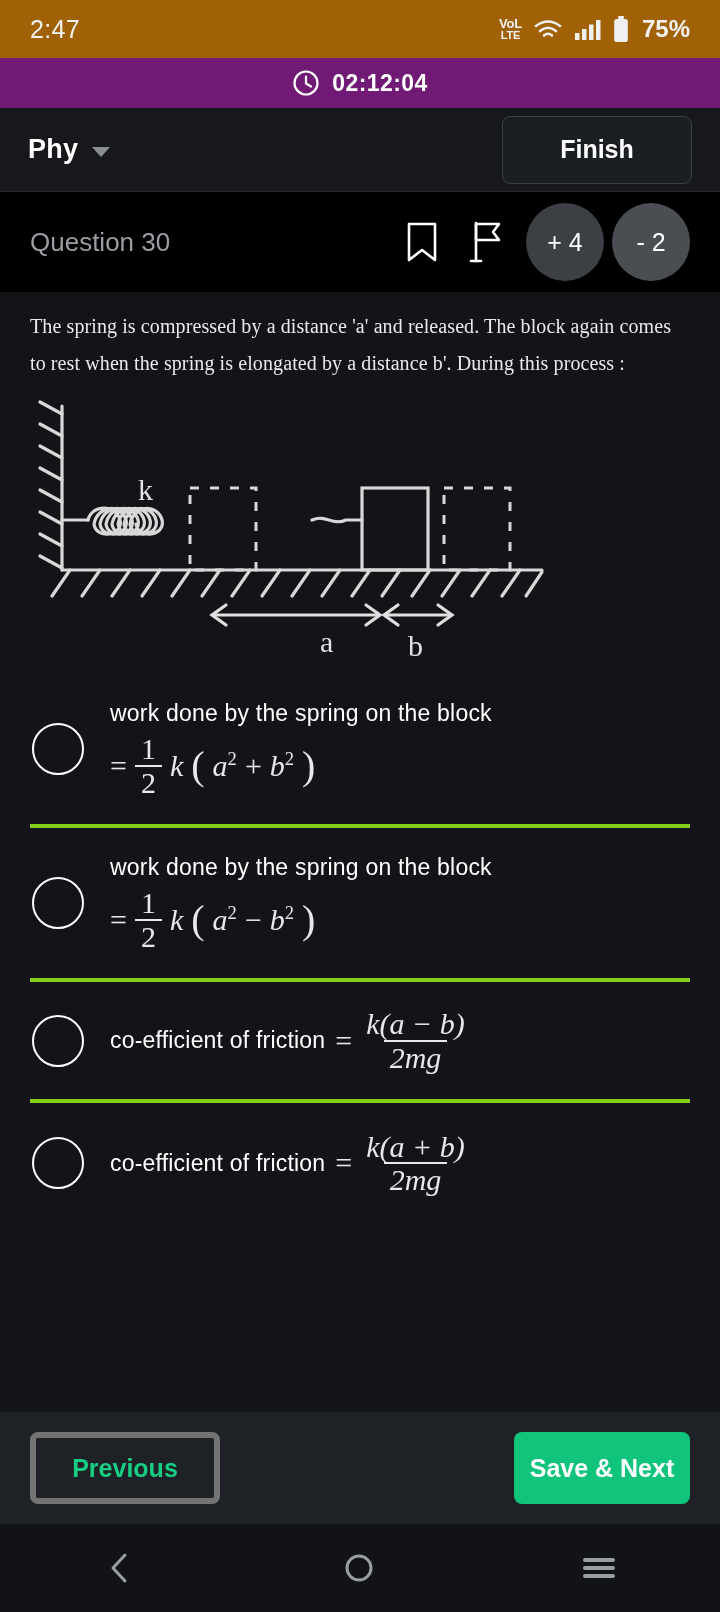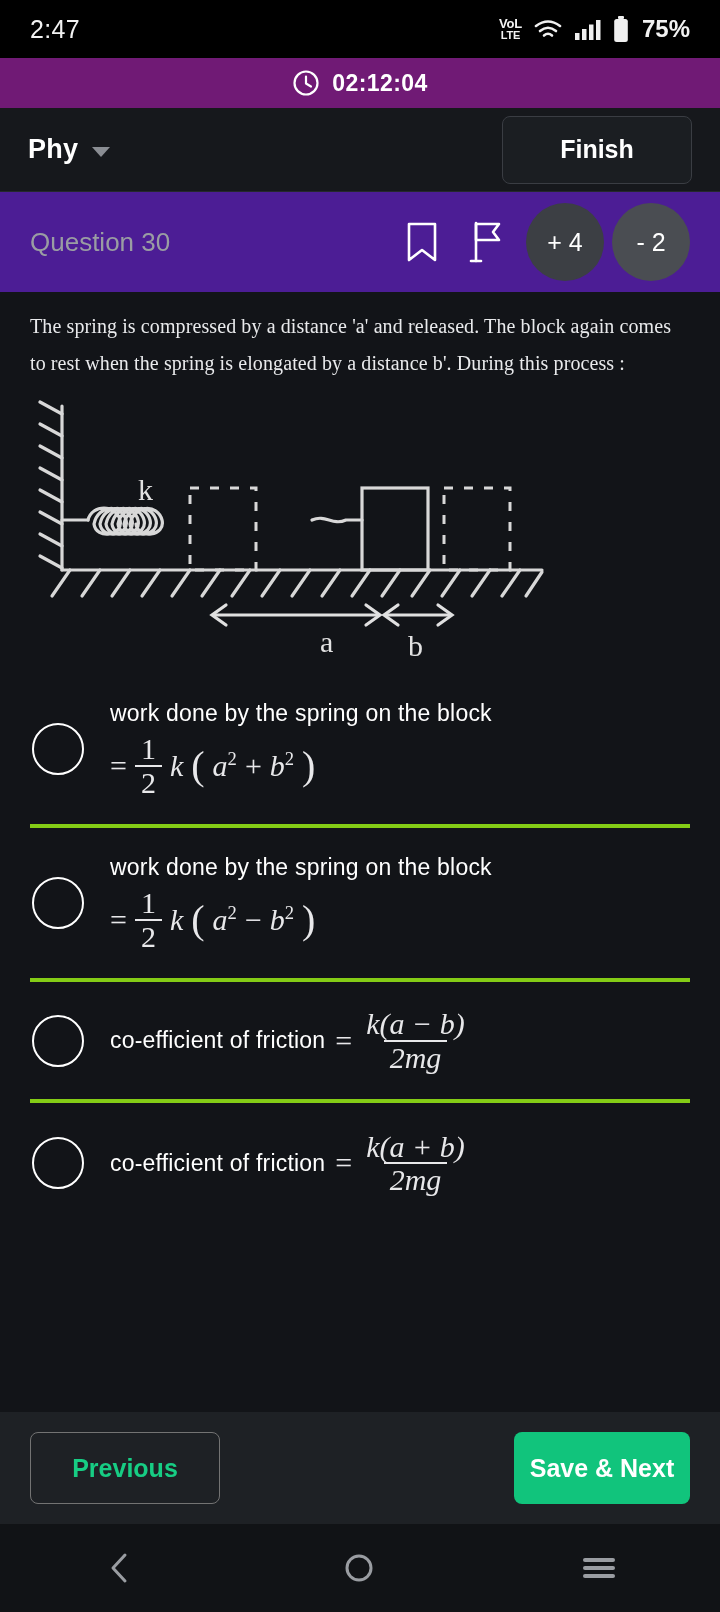--- a/index.html
+++ b/index.html
@@ -6,21 +6,21 @@
   html, body {
     width: 720px; height: 1612px;
     background: #0d0f12;
     font-family: "Liberation Sans", sans-serif;
     overflow: hidden;
   }
   .screen { width: 720px; height: 1612px; display: flex; flex-direction: column; background: #121418; }
 
   
   .statusbar {
-    height: 58px; background: #000000; color: #f2f2f2;
+    height: 58px; background: #a16207; color: #f2f2f2;
     display: flex; align-items: center; justify-content: space-between;
     padding: 0 30px; flex: 0 0 58px;
   }
   .status-time { font-size: 25px; font-weight: 400; letter-spacing: .3px; }
   .status-right { display: flex; align-items: center; gap: 11px; }
   .volte { display: flex; flex-direction: column; align-items: center; line-height: 1;
            font-size: 10px; font-weight: 700; letter-spacing: -.2px; }
   .volte .v1 { font-size: 13px; }
   .volte .v2 { font-size: 11px; }
   .batt-pct { font-size: 24px; font-weight: 700; margin-left: 2px; }
@@ -45,21 +45,21 @@
   .finish-btn {
     width: 190px; height: 68px; border: 1px solid #3a3d43; border-radius: 8px;
     background: #1b1e22; color: #ffffff; font-size: 25px; font-weight: 700;
     display: flex; align-items: center; justify-content: center;
     font-family: "Liberation Sans", sans-serif;
   }
 
   
   .qmeta {
     height: 100px; flex: 0 0 100px; display: flex; align-items: center;
-    padding: 0 30px; gap: 0; background: #4c1d95;
+    padding: 0 30px; gap: 0; background: #000000;
   }
   .qlabel { font-size: 26px; color: #9a9da3; flex: 1; }
   .icon-btn { width: 64px; display: flex; align-items: center; justify-content: center; }
   .badge {
     width: 78px; height: 78px; border-radius: 50%;
     display: flex; align-items: center; justify-content: center;
     font-size: 25px; color: #ffffff; margin-left: 8px;
   }
   .badge.plus { background: #3c3f44; }
   .badge.minus { background: #4a4d52; }
@@ -98,21 +98,21 @@
   .paren { font-size: 40px; font-weight: 300; }
   sup { font-size: .62em; vertical-align: super; }
 
   
   .actionbar {
     flex: 0 0 112px; height: 112px; background: #1e2125;
     display: flex; align-items: center; justify-content: space-between;
     padding: 0 30px;
   }
   .btn-prev {
-    width: 190px; height: 72px; border: 1px solid #737373; border-radius: 8px;
+    width: 190px; height: 72px; border: 6px solid #737373; border-radius: 8px;
     background: transparent; color: #17cd84; font-size: 25px; font-weight: 700;
     display: flex; align-items: center; justify-content: center;
   }
   .btn-next {
     width: 176px; height: 72px; border: none; border-radius: 8px;
     background: #11c47c; color: #ffffff; font-size: 25px; font-weight: 700;
     display: flex; align-items: center; justify-content: center;
   }
 
   

